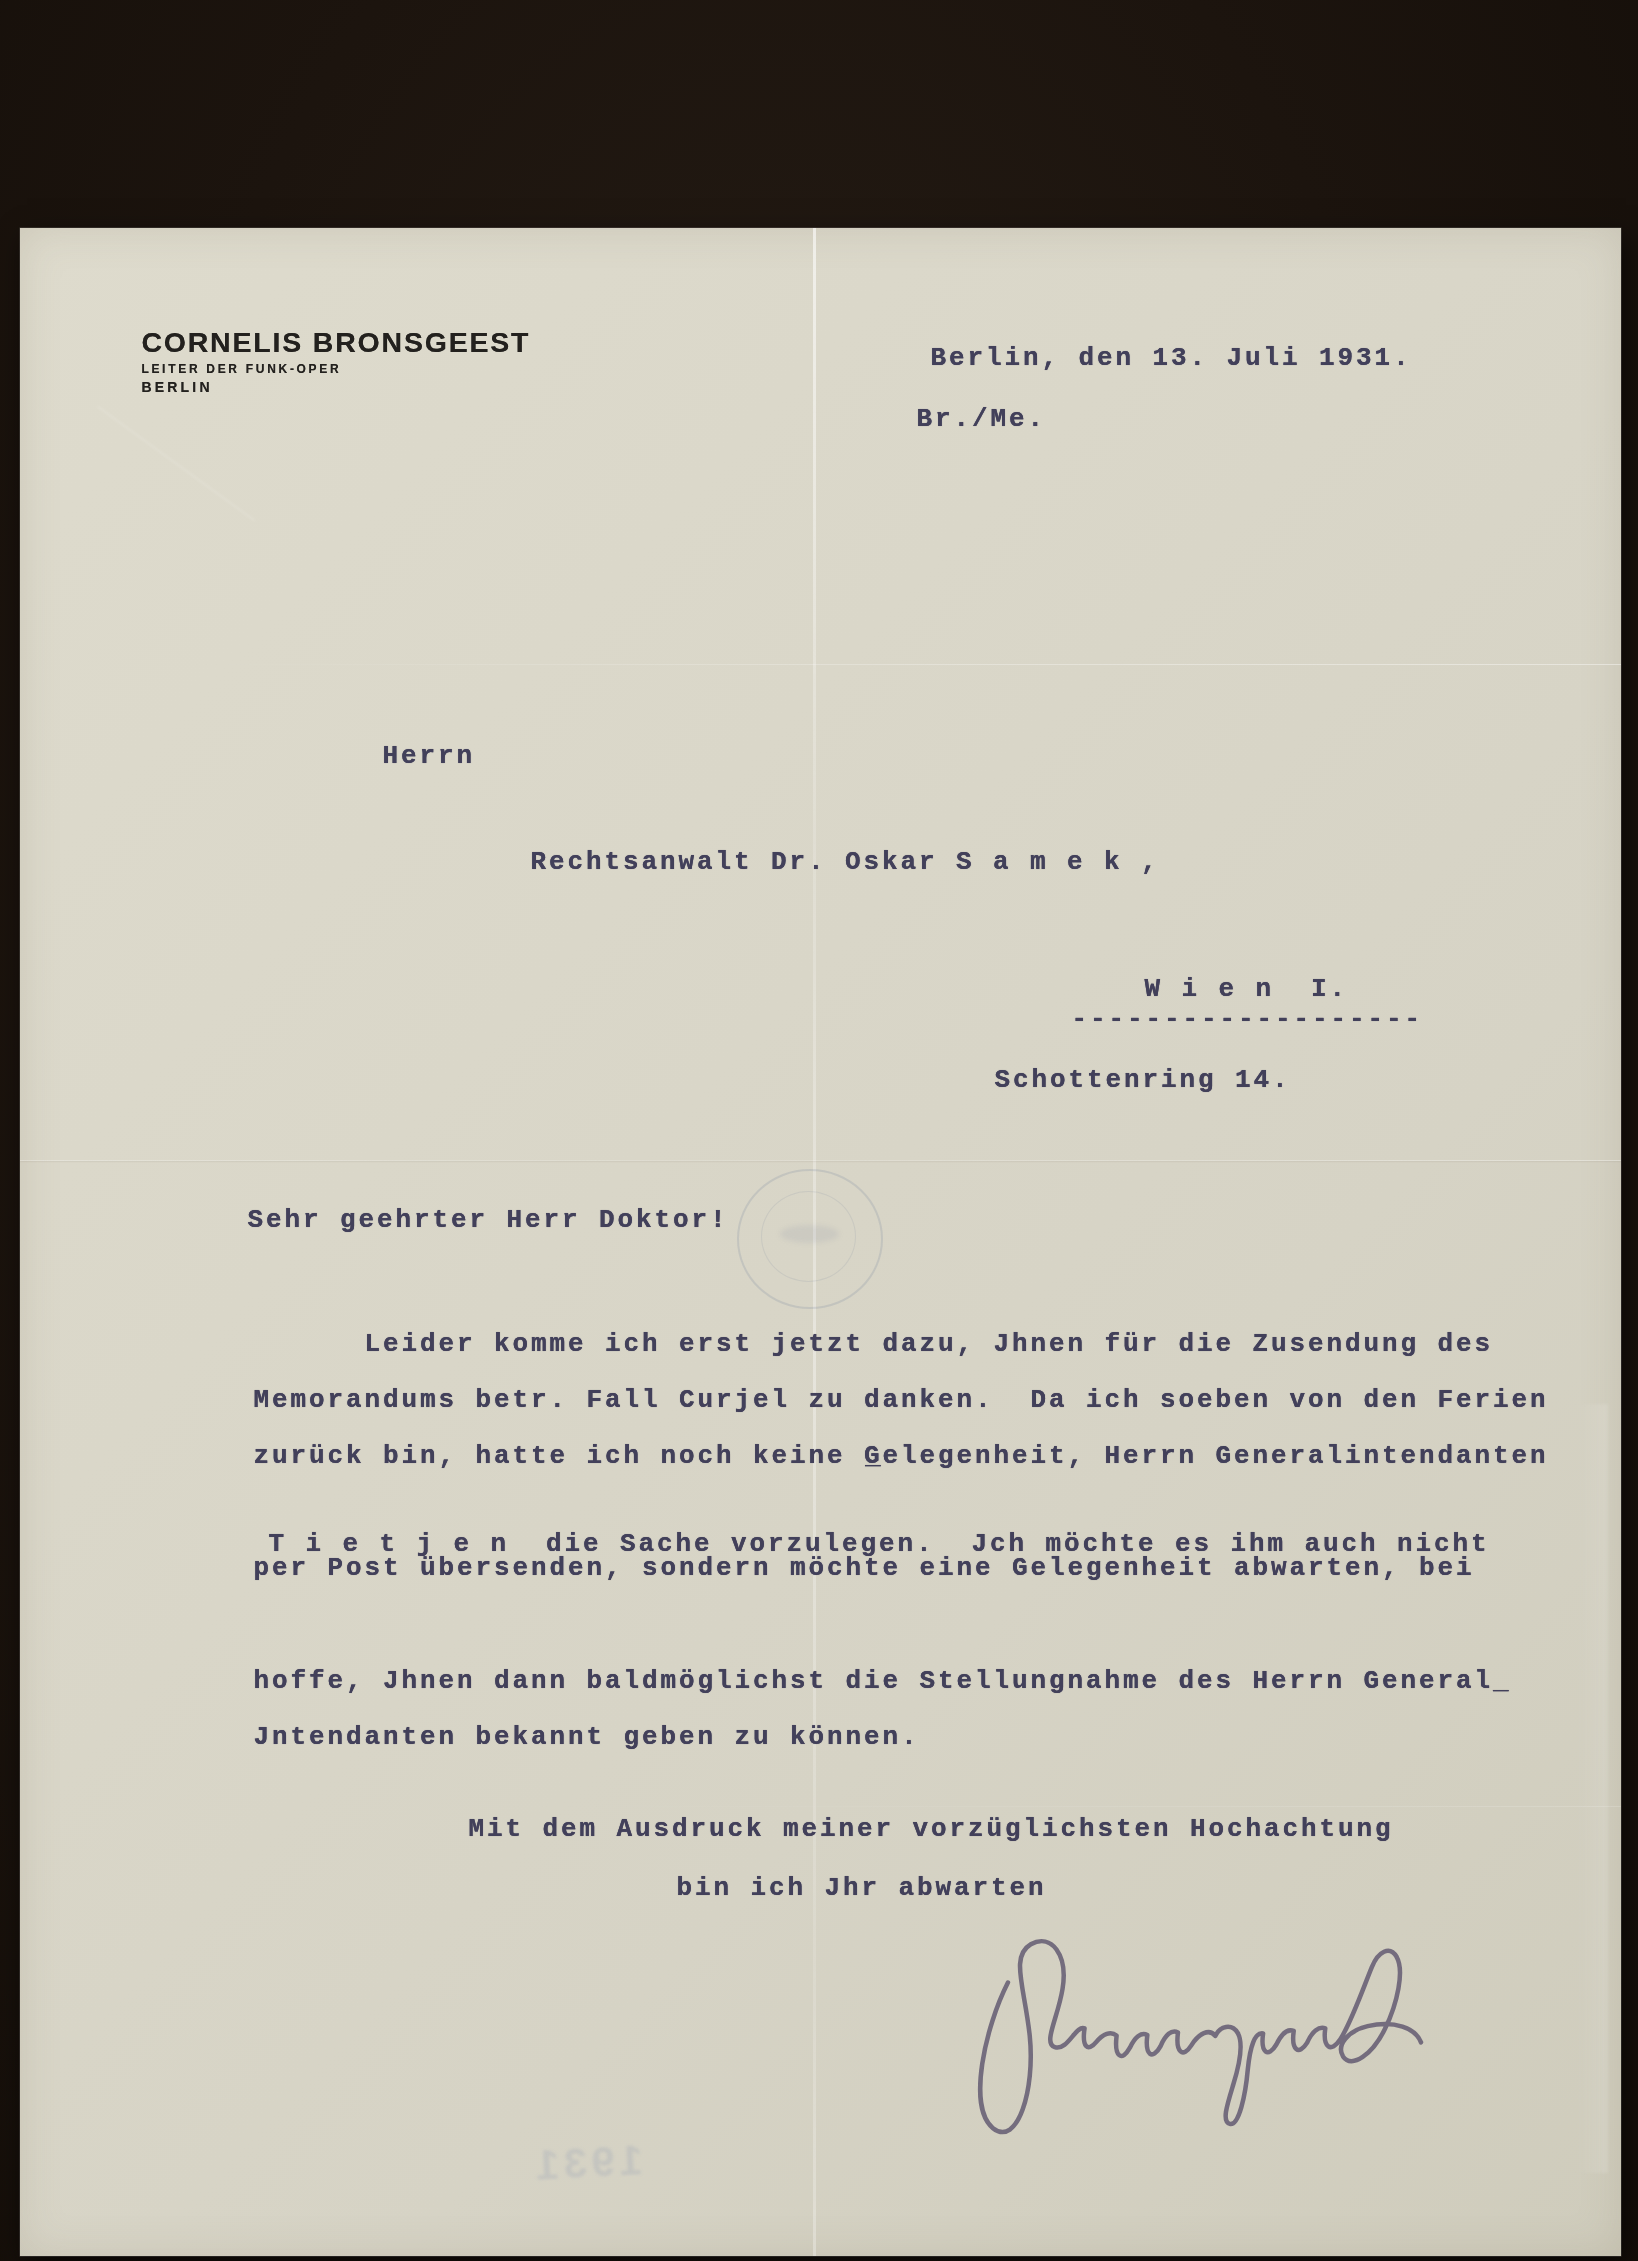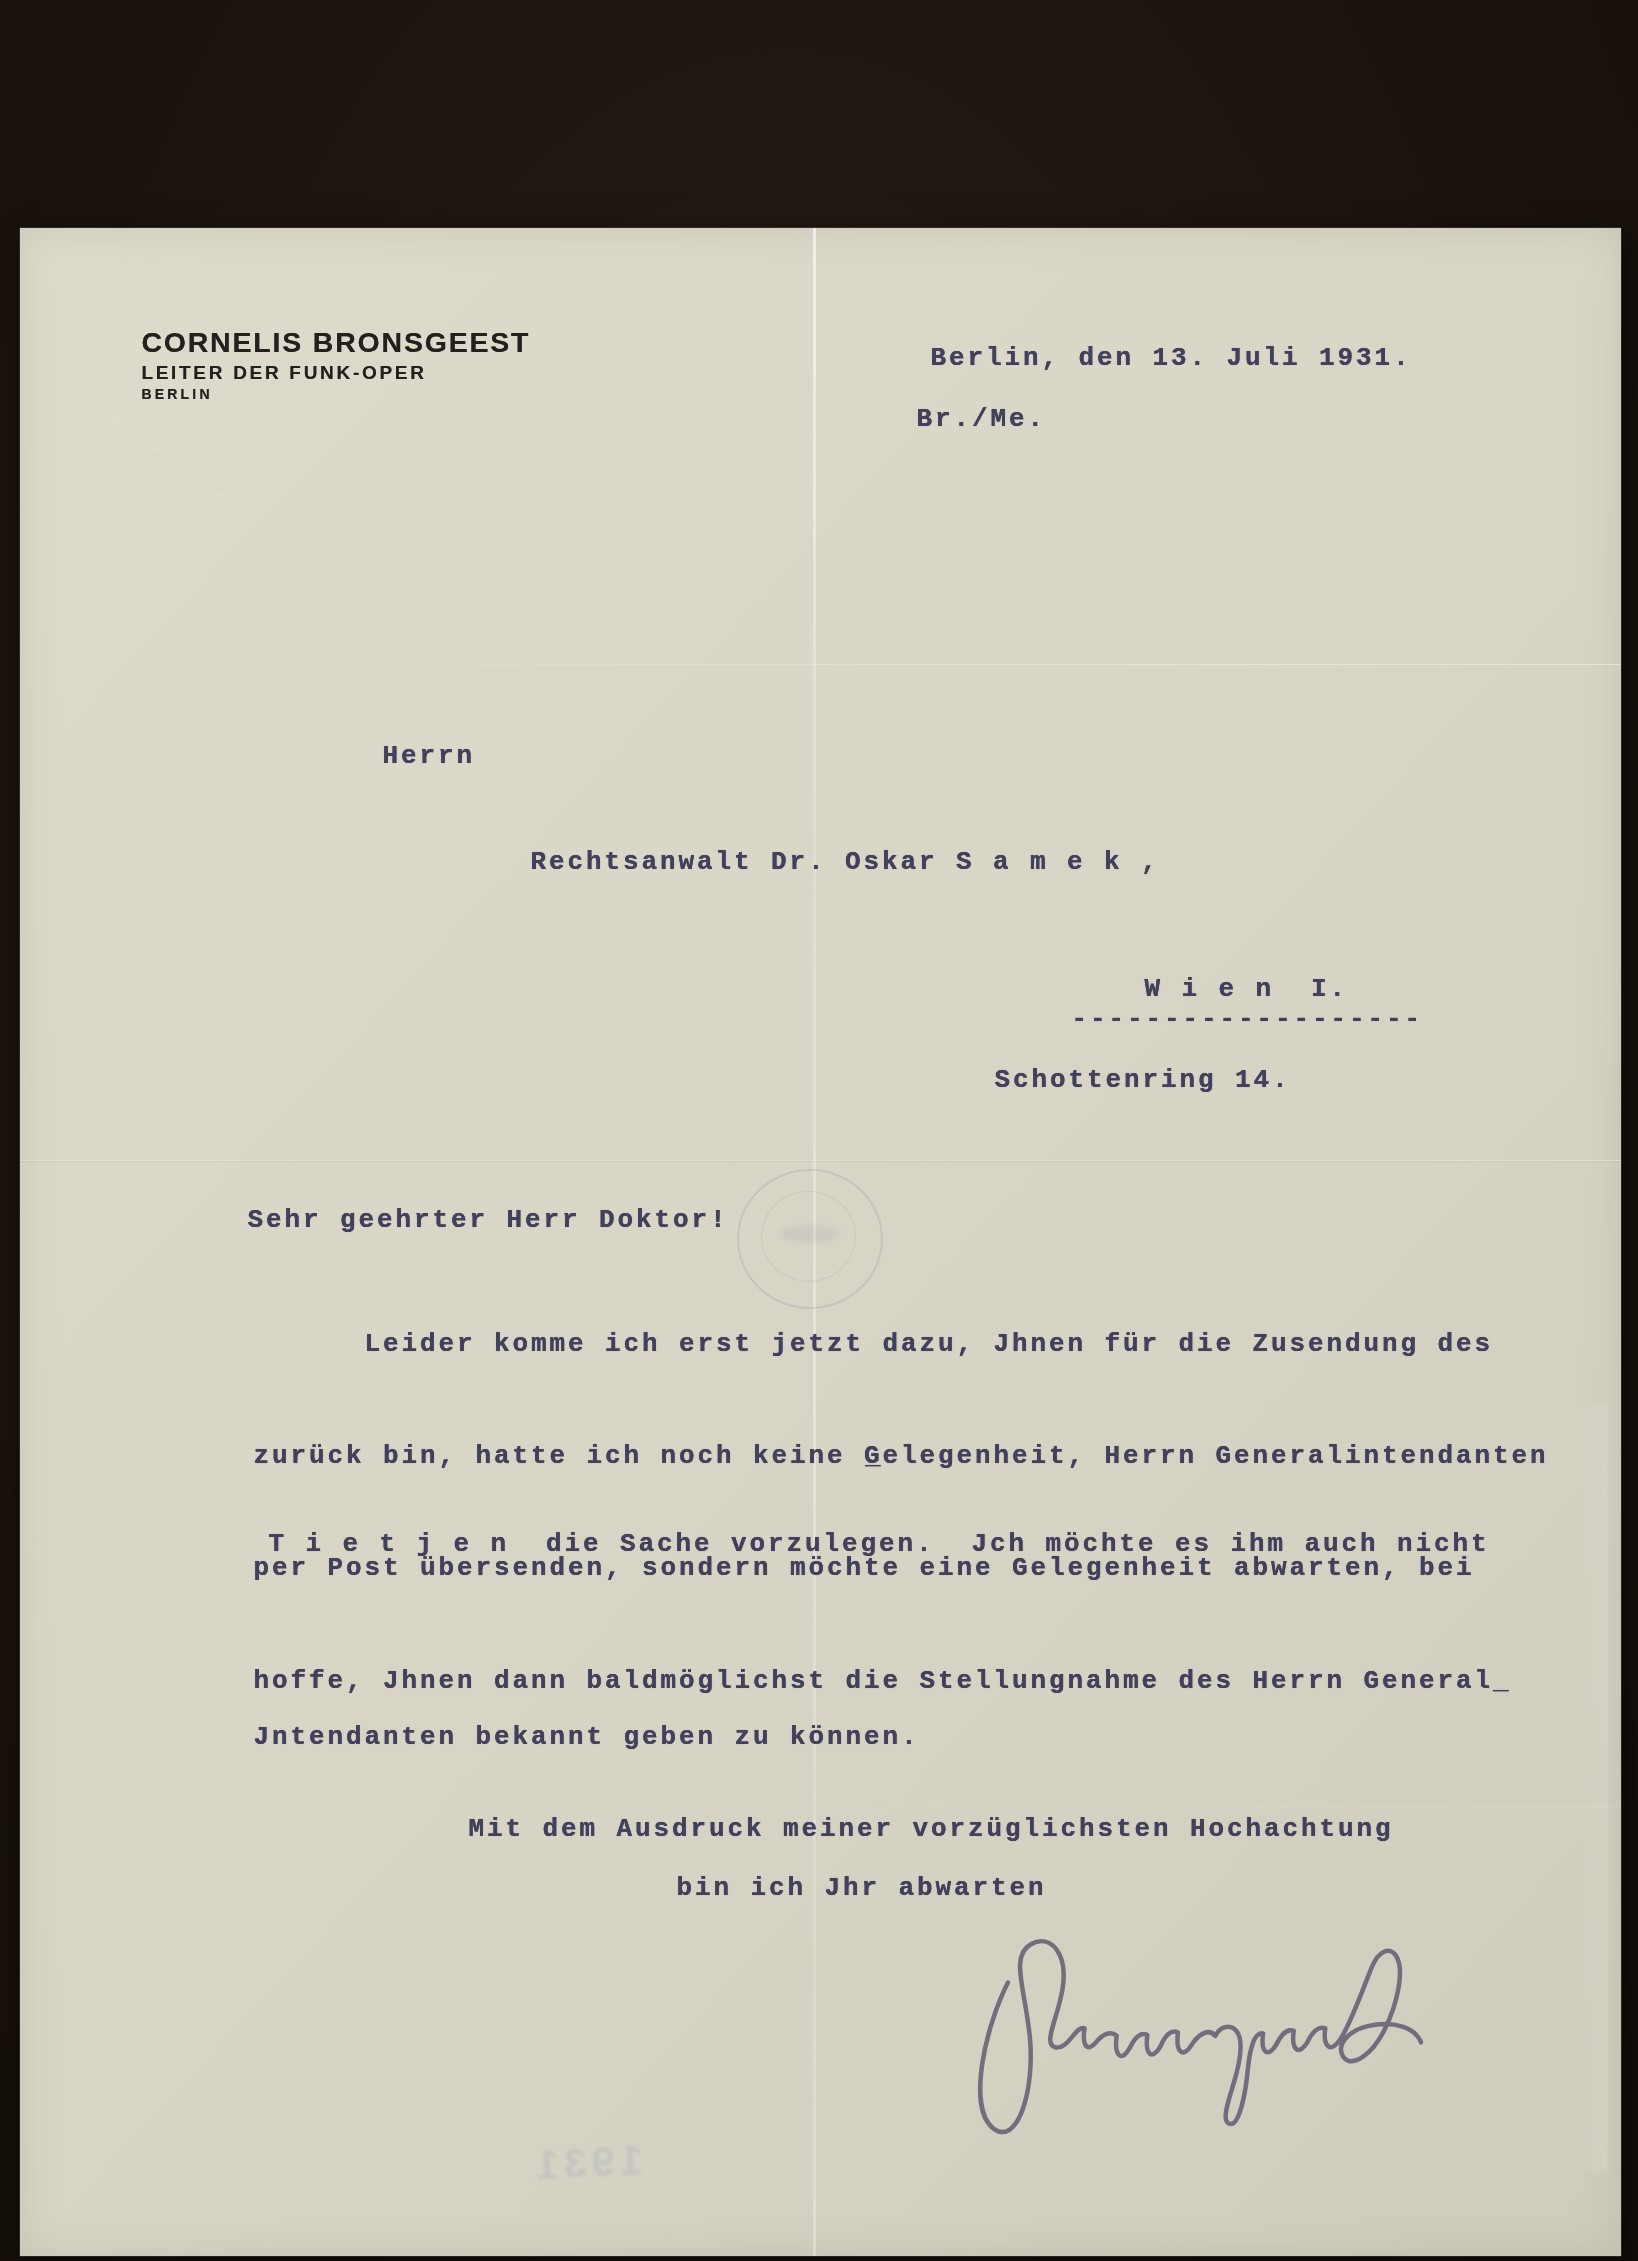--- a/index.html
+++ b/index.html
@@ -60,21 +60,21 @@
   
   .letterhead {
     position: absolute;
     left: 121px;
     top: 100px;
     width: 398px;
     text-align: left;
     color: #23211e;
   }
   .lh-name  { font-size: 28.5px; font-weight: bold; letter-spacing: 1.8px; line-height: 1; text-shadow: 0 0 0.5px rgba(20,20,20,0.7); }
-  .lh-role  { font-size: 19px; font-weight: bold; letter-spacing: 2.7px; line-height: 1; margin-top: 6.8px; text-shadow: 0 0 0.5px rgba(20,20,20,0.6); }
+  .lh-role  { font-size: 12px; font-weight: bold; letter-spacing: 2.7px; line-height: 1; margin-top: 6.8px; text-shadow: 0 0 0.5px rgba(20,20,20,0.6); }
   .lh-city  { font-size: 14px; font-weight: bold; letter-spacing: 3.2px; line-height: 1; margin-top: 5px; text-shadow: 0 0 0.5px rgba(20,20,20,0.6); }
   
   .stamp {
     position: absolute; left: 717px; top: 941px; width: 142px; height: 136px;
     border: 2.3px solid rgba(96,112,150,0.17);
     border-radius: 50%;
     filter: blur(0.7px);
   }
   .stamp .inner {
     position: absolute; left: 22px; top: 20px; width: 93px; height: 89px;
@@ -129,20 +129,21 @@
     <div class="tw" style="left:974px; top:832px;margin-top:7px;">Schottenring 14.</div>
 
     <div class="stamp">
       <div class="inner"></div>
       <div class="smudge"></div>
     </div>
 
     <div class="tw" style="left:227px;  top:979px;">Sehr geehrter Herr Doktor!</div>
 
     <div class="tw" style="left:344px; top:1103px;">Leider komme ich erst jetzt dazu, Jhnen für die Zusendung des</div>
+    <div class="tw" style="left:233px; top:1159px;">Memorandums betr. Fall Curjel zu danken.  Da ich soeben von den Ferien</div>
     <div class="tw" style="left:233px; top:1215px;">zurück bin, hatte ich noch keine G̲elegenheit, Herrn Generalintendanten</div>
     <div class="tw" style="left:248px; top:1271px;margin-top:32px;">T i e t j e n  die Sache vorzulegen.  Jch möchte es ihm auch nicht</div>
     <div class="tw" style="left:233px; top:1327px;text-align:center;">per Post übersenden, sondern möchte eine Gelegenheit abwarten, bei</div>
     <div class="tw" style="left:233px; top:1440px;">hoffe, Jhnen dann baldmöglichst die Stellungnahme des Herrn General_</div>
     <div class="tw" style="left:233px; top:1496px;">Jntendanten bekannt geben zu können.</div>
 
     <div class="tw" style="left:448px;  top:1588px;">Mit dem Ausdruck meiner vorzüglichsten Hochachtung</div>
     <div class="tw" style="left:656px; top:1647px;">bin ich Jhr abwarten</div>
 
     <div class="signature-box">

